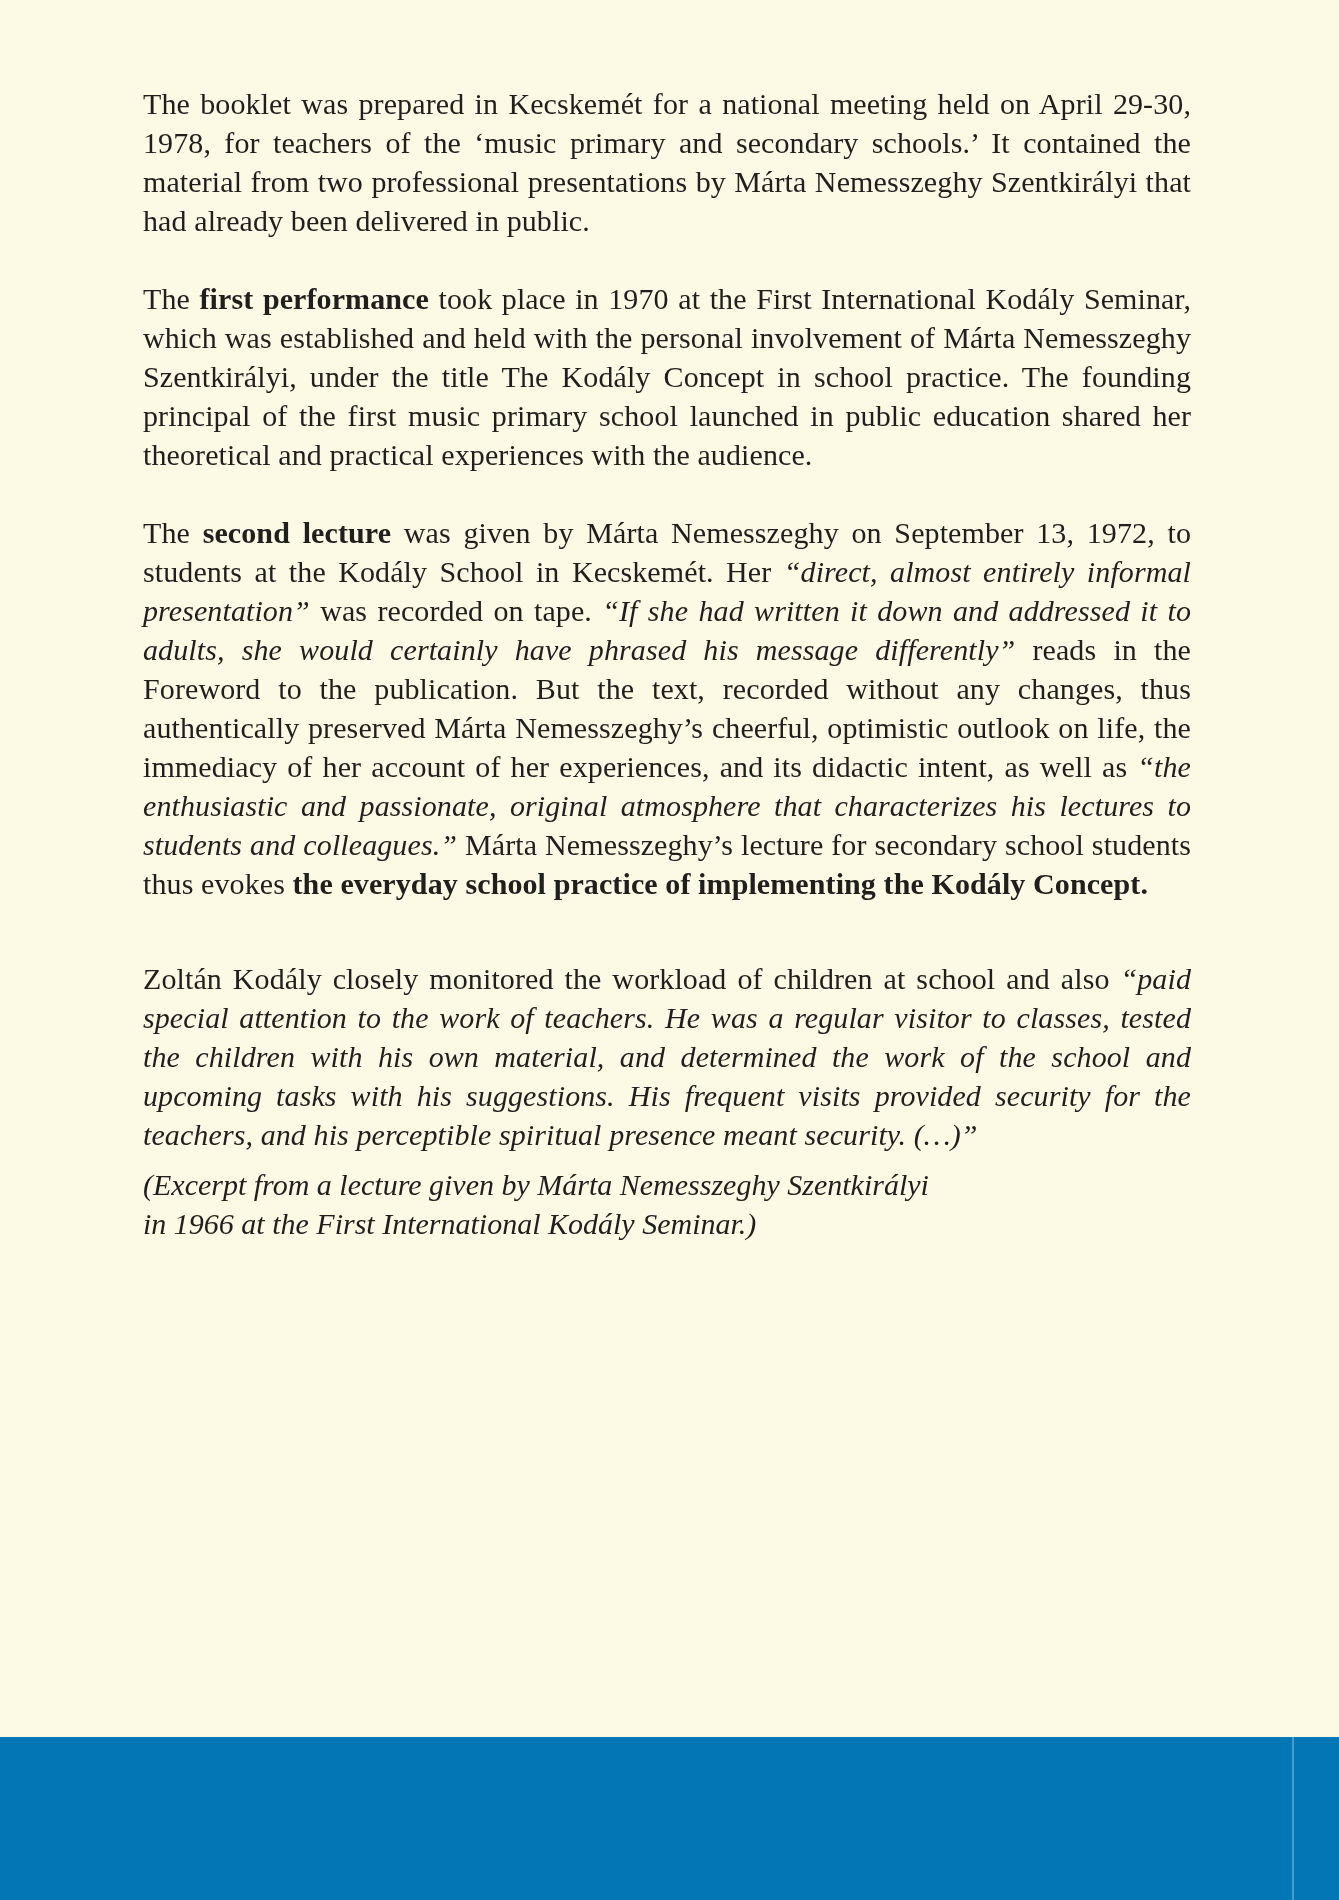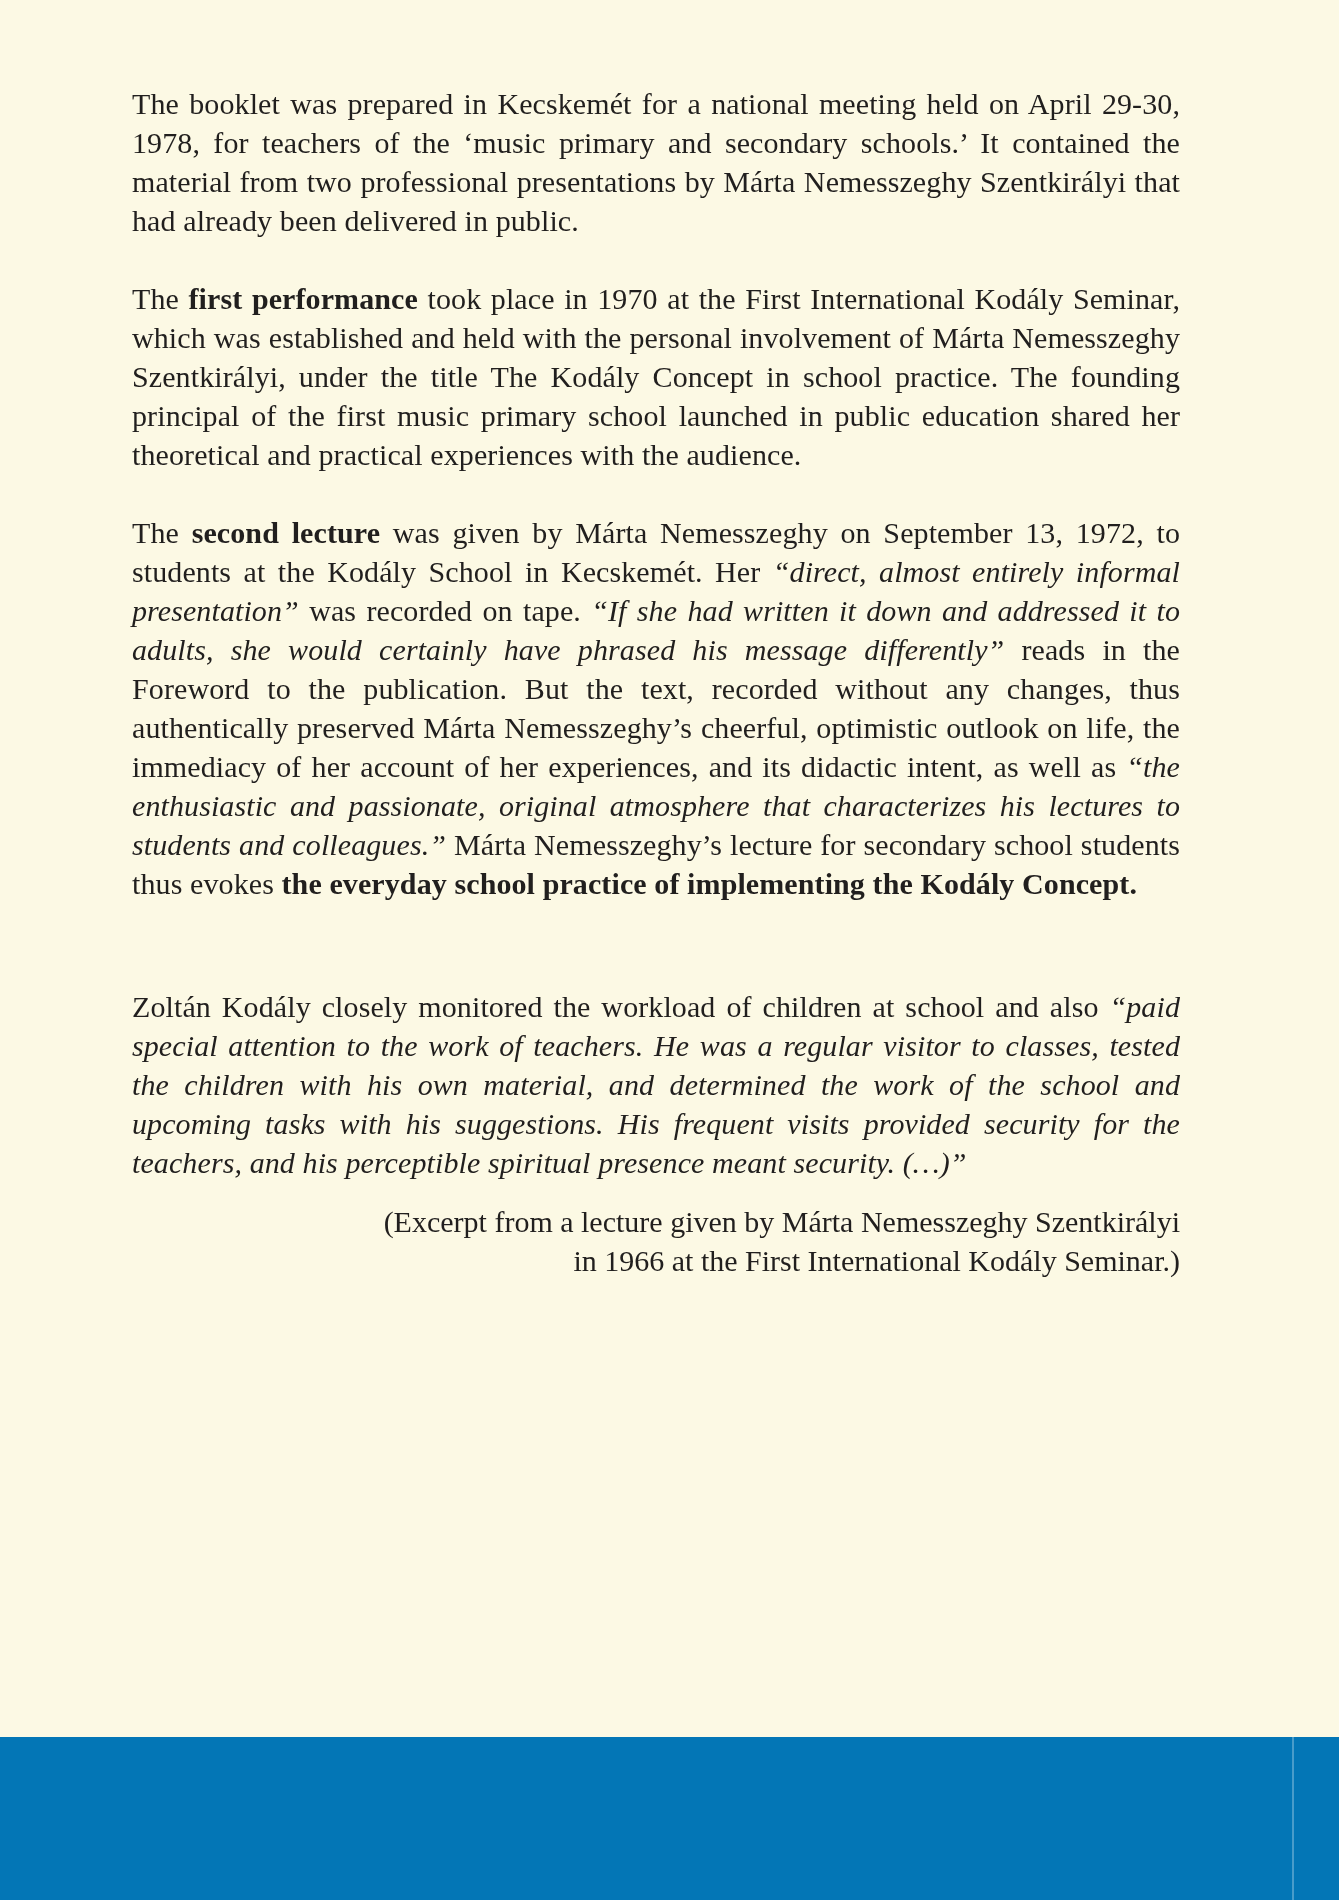--- a/index.html
+++ b/index.html
@@ -12,41 +12,41 @@
     background: var(--page-bg, #FCF9E4);
     color: var(--ink, #211F1E);
     font-family: "Liberation Serif", "DejaVu Serif", serif;
   }
   .page {
     position: absolute;
     inset: 0;
   }
   .text-column {
     position: absolute;
-    left: 132px;
+    left: 143px;
     top: 84px;
     width: 1048px;
   }
   .para {
     margin: 0;
     font-size: 30px;
     line-height: 39px;
     text-align: justify;
     letter-spacing: 0.1px;
   }
   .para.sp-line  { margin-top: 39px; }
-  .para.sp-large { margin-top: 84px; }
+  .para.sp-large { margin-top: 56px; }
   .run-b  { font-weight: bold; }
   .run-i  { font-style: italic; }
   .run-bi { font-weight: bold; }
   .attribution {
-    margin-top: 20px;
+    margin-top: 11px;
     font-size: 30px;
     line-height: 39px;
-    text-align: right;
+    font-style: italic;
   }
   .attribution .attr-line { display: block; }
   .footer-band {
     position: absolute;
     left: 0;
     top: 1737px;
     width: 1339px;
     height: 163px;
     background: var(--band, #0376B6);
   }

